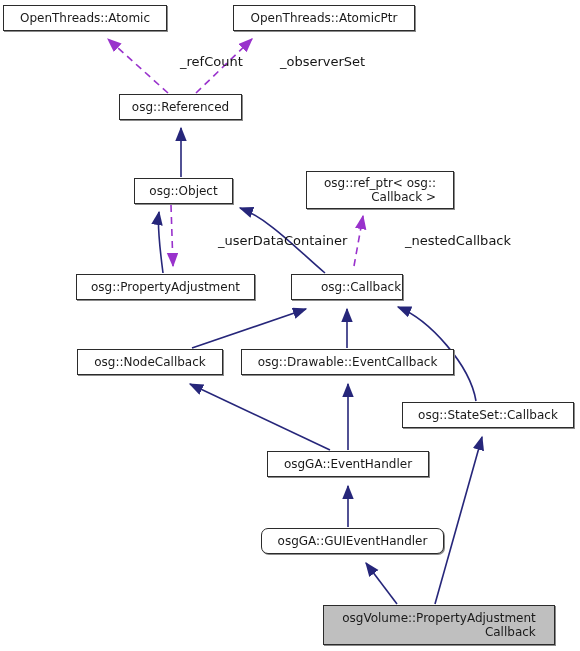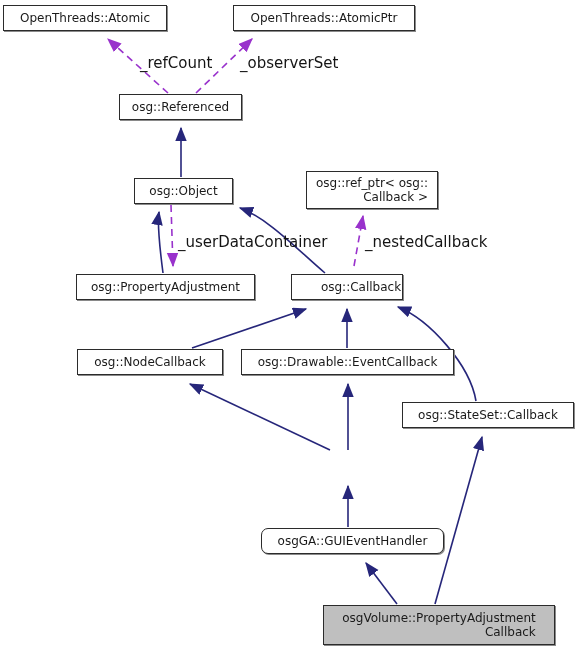--- a/index.html
+++ b/index.html
@@ -38,25 +38,26 @@
     justify-content: center;
     white-space: pre-line;
     z-index: 3;
     box-shadow: 1px 1px 0 0 #8a8a8a;
   }
   .node.highlight {
     background: #bfbfbf;
   }
   .edge-label {
     position: absolute;
-    font-size: 15px;
+    font-size: 13px;
     color: #141414;
     white-space: nowrap;
     z-index: 4;
     background: transparent;
+    margin-left: 40px;
   }
 </style>
 </head>
 <body>
 
 <div id="diagram">
 
   <svg id="edges" viewBox="0 0 580 651" width="580" height="651" xmlns="http://www.w3.org/2000/svg">
     <defs>
       <marker id="inh-arrow" markerWidth="10" markerHeight="10" refX="8.2" refY="3.6" orient="auto" markerUnits="strokeWidth">
@@ -129,33 +130,34 @@
   </svg>
 
   <div class="node" style="left:3px;  top:5px;   width:164px; height:26px;">OpenThreads::Atomic</div>
 
   <div class="node" style="left:189px; top:5px;   width:182px; height:26px;margin-left:44px;">OpenThreads::AtomicPtr</div>
 
   <div class="node" style="left:119px; top:94px;  width:123px; height:26px;">osg::Referenced</div>
 
   <div class="node" style="left:134px; top:178px; width:99px;  height:26px;">osg::Object</div>
 
-  <div class="node" style="left:306px; top:171px; width:132px; height:38px;">osg::ref_ptr&lt; osg::
+  <div class="node" style="left:306px; top:171px; width:148px; height:38px;">osg::ref_ptr&lt; osg::
 Callback &gt;</div>
 
   <div class="node" style="left:76px;  top:274px; width:179px; height:26px;">osg::PropertyAdjustment</div>
 
   <div class="node" style="left:291px; top:274px; width:112px; height:26px;padding-left:28px;">osg::Callback</div>
 
   <div class="node" style="left:77px;  top:349px; width:146px; height:26px;">osg::NodeCallback</div>
 
   <div class="node" style="left:241px; top:349px; width:213px; height:26px;">osg::Drawable::EventCallback</div>
 
   <div class="node" style="left:402px; top:402px; width:172px; height:26px;">osg::StateSet::Callback</div>
 
+  <div class="node" style="left:267px; top:451px; width:162px; height:26px;">osgGA::EventHandler</div>
 
   <div class="node" style="left:261px; top:528px; width:183px; height:26px;border-radius:7px;">osgGA::GUIEventHandler</div>
 
   <div class="node highlight" style="left:323px; top:605px; width:232px; height:40px;">osgVolume::PropertyAdjustment
 Callback</div>
 
   <div class="edge-label" style="left:140px; top:54px;">_refCount</div>
 
   <div class="edge-label" style="left:240px; top:54px;">_observerSet</div>
 

